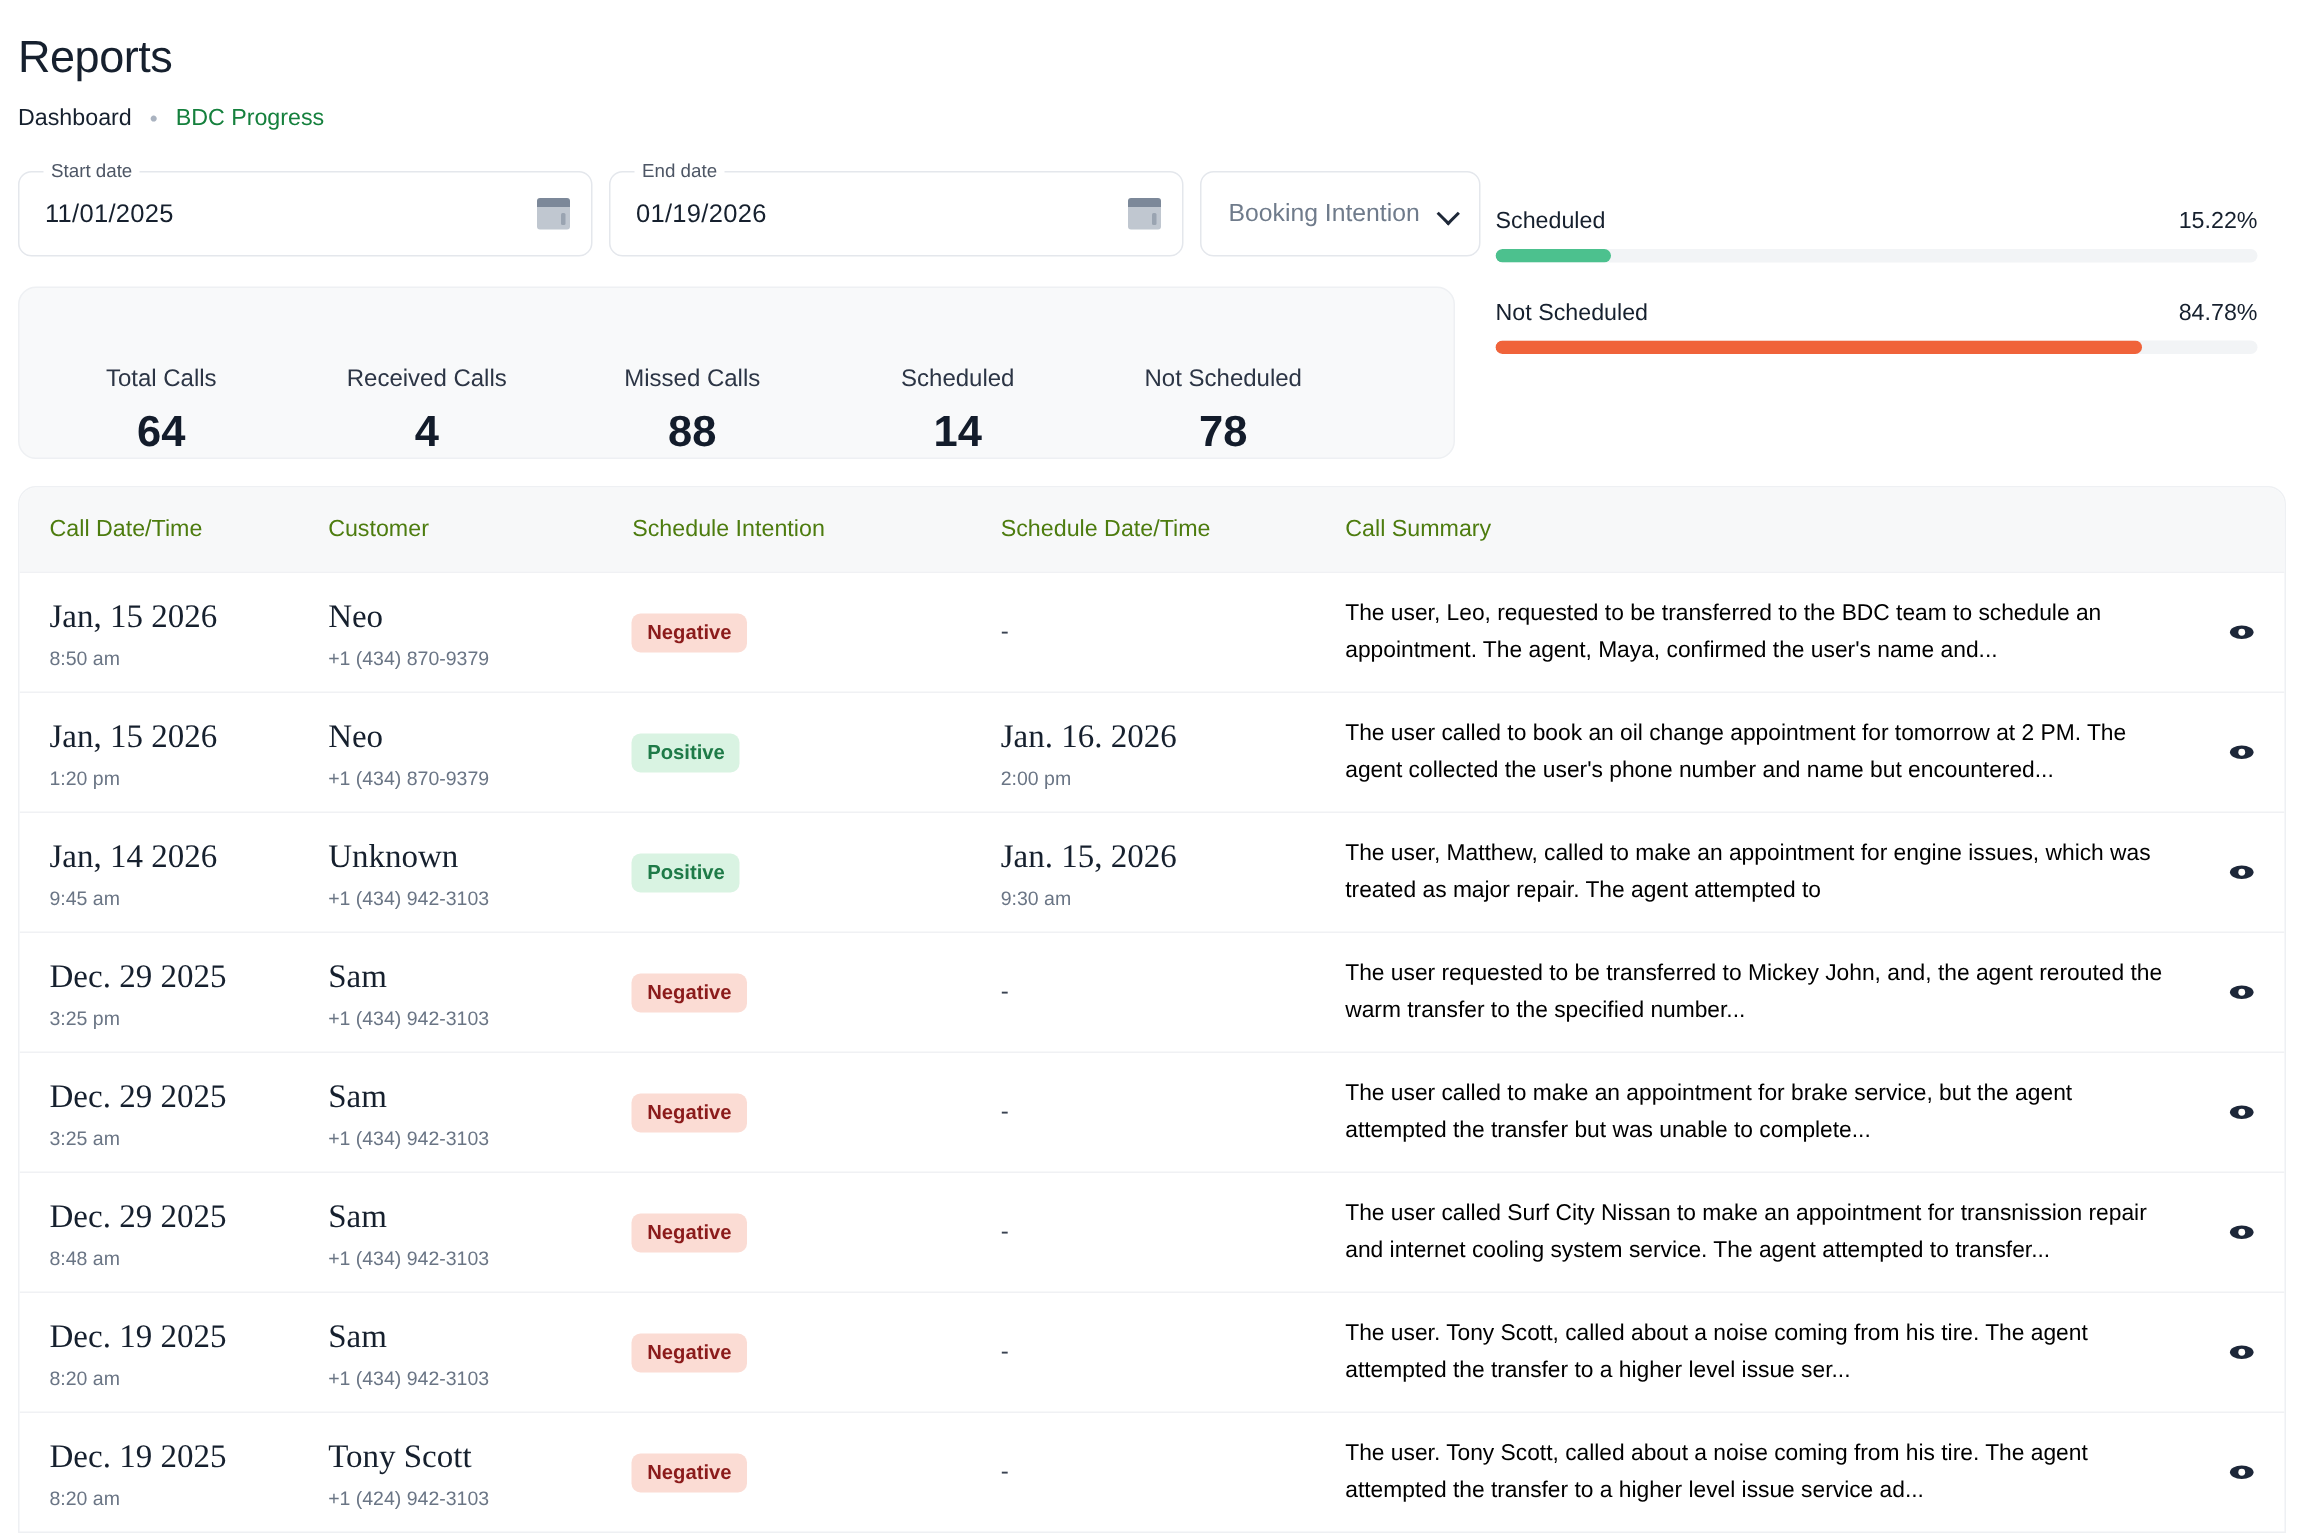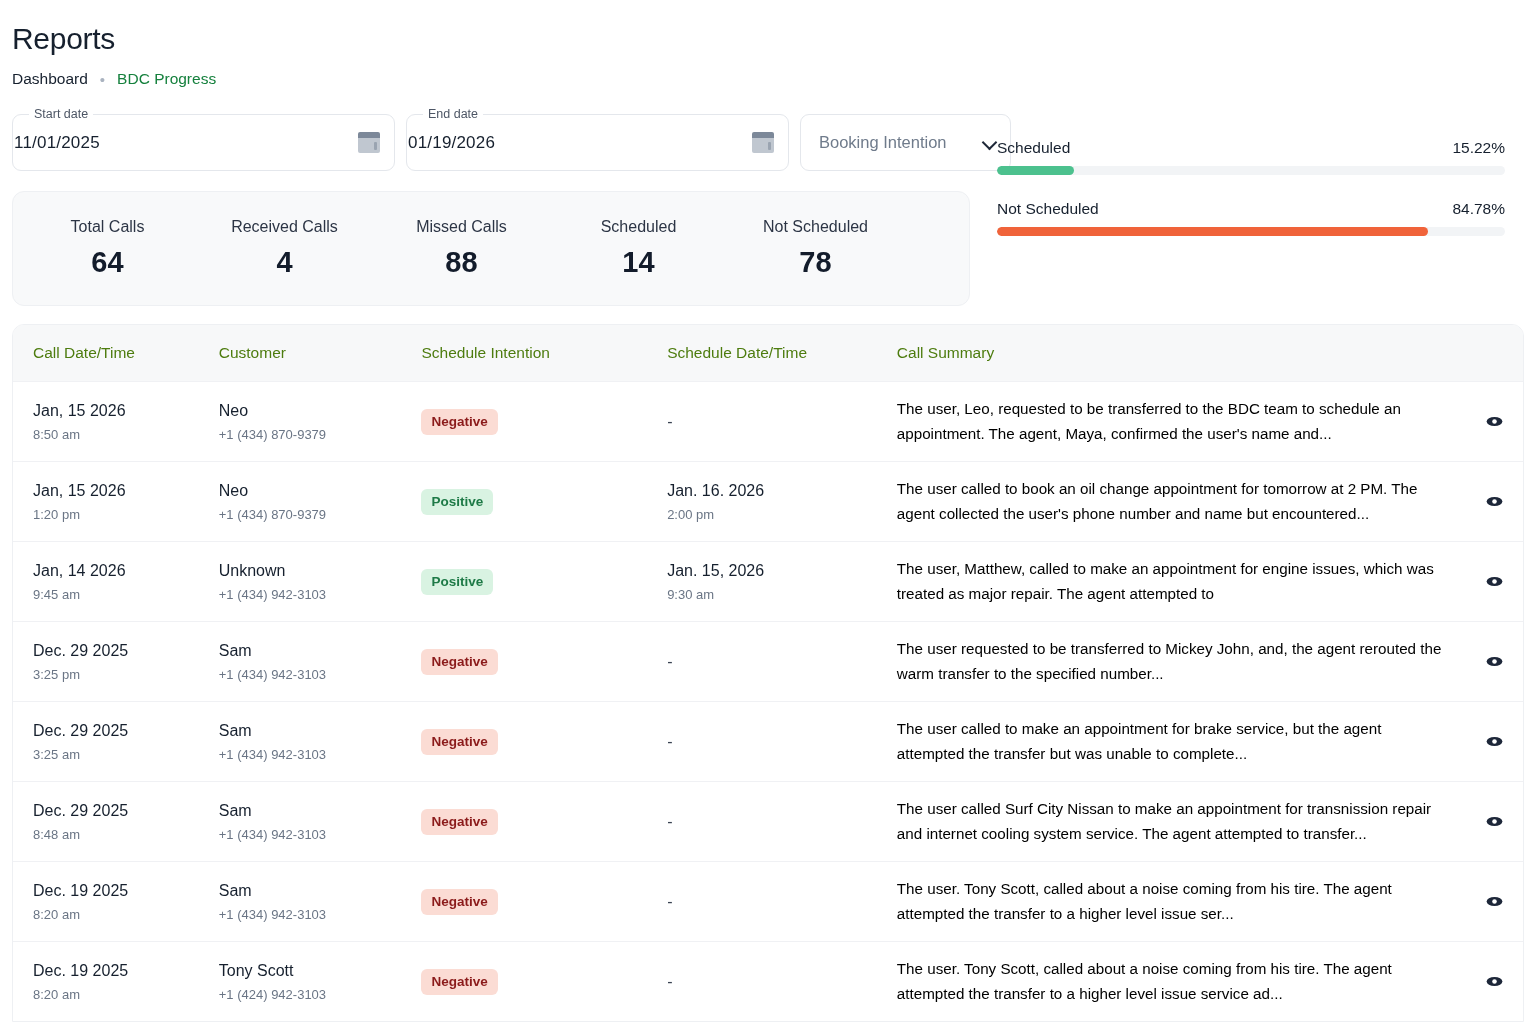--- a/index.html
+++ b/index.html
@@ -29,35 +29,35 @@
   .filters {
     display: flex; align-items: flex-start; gap: 11px;
     margin-top: 26px;
   }
   .field {
     position: relative;
     width: 383px; height: 57px;
     border: 1px solid #e4e7ec; border-radius: 9px;
     background: #fff;
     display: flex; align-items: center;
-    padding: 0 14px 0 1px;
+    padding: 0 14px 0 17px;
   }
   .field-label {
     position: absolute; top: -8px; left: 16px;
     background: #fff; padding: 0 5px;
     font-size: 12.5px; color: #4d5665;
   }
   .field-value { font-size: 17px; color: #16202e; letter-spacing: 0.2px; }
   .cal-icon { margin-left: auto; width: 22px; height: 21px; position: relative; display:block; }
   .cal-icon .top { position:absolute; top:0; left:0; width:22px; height:6px; background:#7c8899; border-radius:2px 2px 0 0; }
   .cal-icon .body { position:absolute; top:6px; left:0; width:22px; height:15px; background:#c0c7d0; border-radius:0 0 2px 2px; }
   .cal-icon .notch { position:absolute; top:10px; right:3px; width:3px; height:8px; background:#9aa4b1; border-radius:1px; }
 
   .select {
-    width: 211px; height: 57px;
+    width: 187px; height: 57px;
     border: 1px solid #e4e7ec; border-radius: 9px; background: #fff;
     display: flex; align-items: center; padding: 0 14px 0 18px;
   }
   .select-text { font-size: 16.5px; color: #6f7b8b; }
   .chev { margin-left: auto; width: 13px; height: 13px; position: relative; }
   .chev:before {
     content: ""; position: absolute; left: 1px; top: 1px;
     width: 9px; height: 9px;
     border-right: 2.2px solid #1e2838; border-bottom: 2.2px solid #1e2838;
     transform: rotate(45deg);
@@ -78,21 +78,21 @@
   }
   .prog-fill { height: 100%; border-radius: 6px; }
 
   
   .stats-card {
     margin-top: 20px;
     width: 958px; height: 115px;
     background: #f8f9fa;
     border: 1px solid #eef0f3;
     border-radius: 12px;
-    display: flex; align-items: center;
+    display: flex; align-items: flex-end;
     padding-left: 6px;
   }
   .stat { width: 177px; text-align: center; }
   .stat-label { font-size: 16px; color: #2c3545; }
   .stat-value { font-size: 29px; font-weight: 700; color: #131c2b; margin-top: 10px; }
 
   
   .table-card {
     margin-top: 18px;
     width: 1512px;
@@ -111,21 +111,21 @@
     height: 80px;
     border-top: 1px solid #f0f1f4;
   }
   .c1 { width: 206px; padding-left: 20px; }
   .c2 { width: 203px; }
   .c3 { width: 246px; }
   .c4 { width: 230px; }
   .c5 { width: 570px; padding-right: 14px; }
   .c6 { width: 57px; display: flex; justify-content: center; }
 
-  .cell-main { font-size: 16px; color: #16202e; }
+  .cell-main { font-size: 22px; color: #16202e; font-family: Liberation Serif, serif; }
   .cell-sub { font-size: 13px; color: #6a7585; margin-top: 7px; }
   .cell-dash { font-size: 16px; color: #3a4352; }
   .summary { font-size: 15.2px; line-height: 1.58; color: #000000; }
 
   .badge {
     display: inline-block;
     padding: 5px 10px 6px;
     border-radius: 6px;
     font-size: 13.5px; font-weight: 700;
   }

